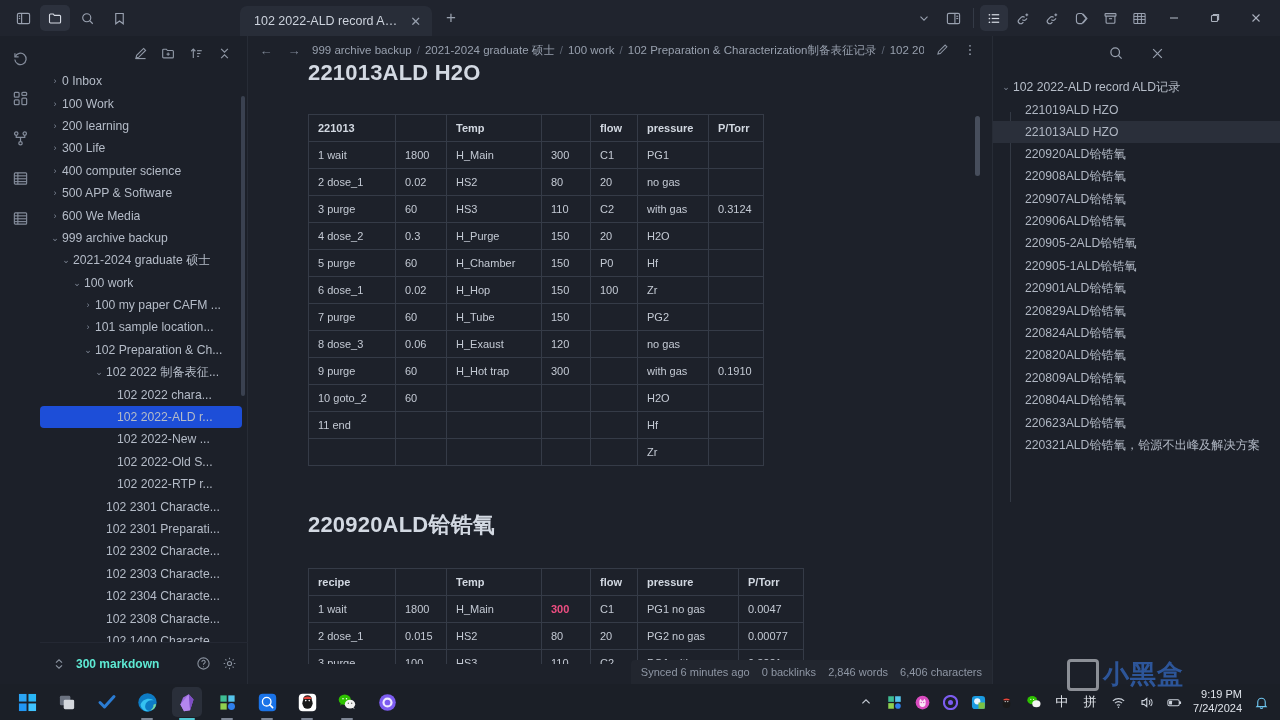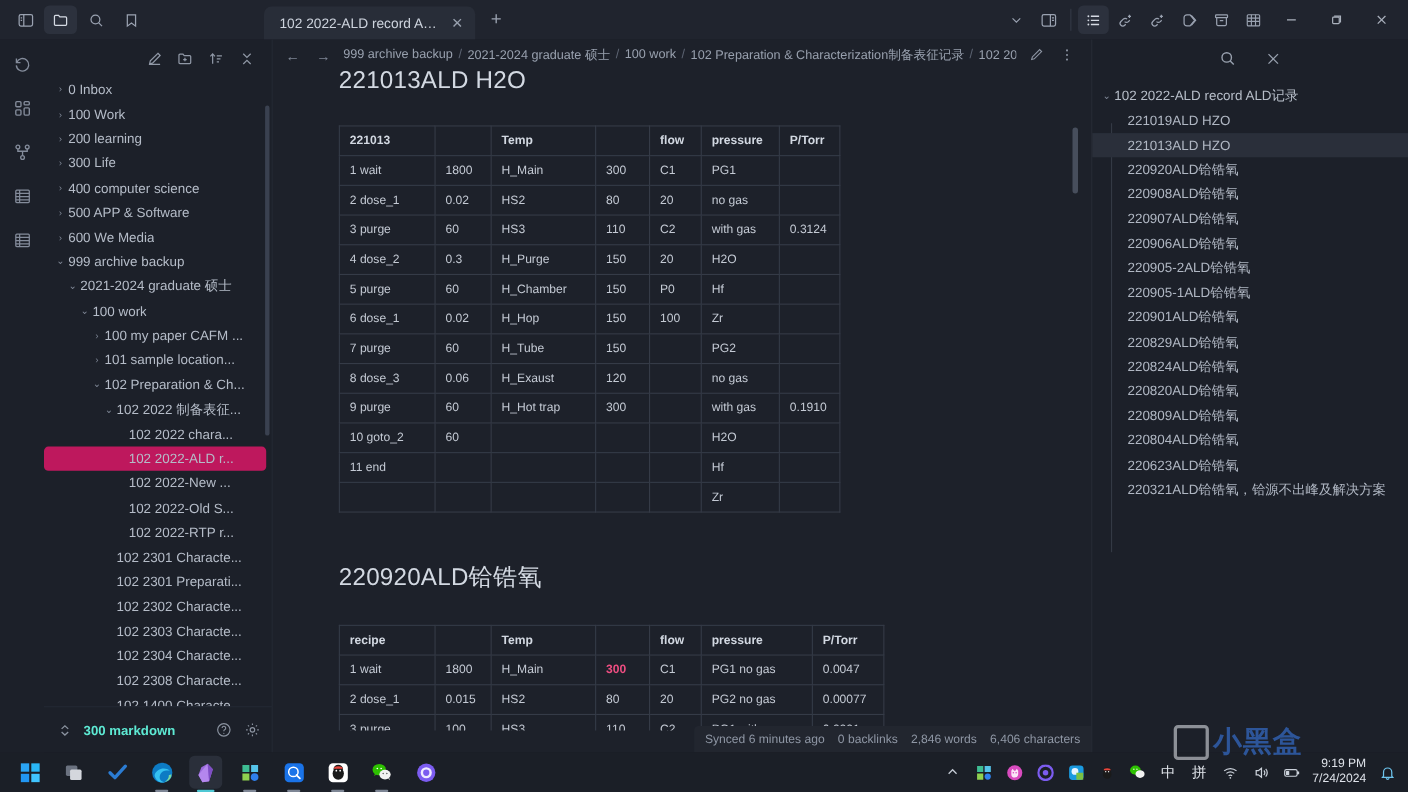--- a/index.html
+++ b/index.html
@@ -51,21 +51,21 @@
   }
   .sb-head{height:34px;display:flex;align-items:center;justify-content:flex-end;gap:10px;padding-right:14px;}
   .sb-ico{width:18px;height:18px;display:flex;align-items:center;justify-content:center;color:#9098a6;}
   .sb-tree{position:absolute;top:34px;left:0;width:208px;height:572px;overflow:hidden;}
   .node{
     height:22.4px;display:flex;align-items:center;font-size:12.2px;color:#b5bcc8;
     white-space:nowrap;position:relative;
   }
   .node .tw{width:14px;display:flex;align-items:center;justify-content:center;color:#7f8796;font-size:9px;flex:0 0 14px;}
   .node .lbl{overflow:hidden;text-overflow:ellipsis;white-space:nowrap;}
-  .node.sel{background:#be185d;border-radius:4px;text-align:right;}
+  .node.sel{background:#1d4ed8;border-radius:4px;text-align:right;}
   .sb-foot{
     position:absolute;bottom:0;left:0;width:208px;height:42px;display:flex;align-items:center;
     padding:0 10px;box-sizing:border-box;gap:8px;border-top:1px solid #242833;
   }
   .sb-foot .ttl{font-size:12px;font-weight:bold;color:#5eead4;flex:1;}
   .sb-foot .fi{width:18px;height:18px;display:flex;align-items:center;justify-content:center;color:#8a929f;}
   .sb-scroll{position:absolute;right:2px;top:60px;width:4px;height:300px;background:#3a4150;border-radius:2px;}
 
   
   .editor{
@@ -75,21 +75,21 @@
   .crumbbar{height:28px;display:flex;align-items:center;padding:0 12px 0 8px;gap:8px;}
   .nav-ico{width:20px;height:20px;display:flex;align-items:center;justify-content:center;color:#7e8695;font-size:13px;}
   .crumbs{flex:1;overflow:hidden;white-space:nowrap;font-size:11.5px;color:#98a0ae;display:flex;align-items:center;gap:5px;}
   .crumbs .sl{color:#5d6573;}
   .ed-ico{width:20px;height:20px;display:flex;align-items:center;justify-content:center;color:#8d95a3;}
 
   .doc{
     position:absolute;top:28px;left:0;width:744px;height:600px;overflow:hidden;padding:0 60px 0 60px;box-sizing:border-box;
   }
   h1.dochead{
-    font-size:22px;font-weight:normal;color:#d3d9e2;margin:0;letter-spacing:.2px;
+    font-size:22px;font-weight:bold;color:#d3d9e2;margin:0;letter-spacing:.2px;
     font-family:"Liberation Sans","DejaVu Sans",sans-serif;
   }
   table.md{border-collapse:collapse;font-size:11px;color:#c4cad4;margin:0;}
   table.md th,table.md td{
     border:1px solid #353b47;padding:5px 9px;text-align:left;height:16px;vertical-align:middle;
     white-space:nowrap;
   }
   table.md th{font-weight:bold;color:#d2d8e1;}
   .hl{color:#ef4e82;font-weight:bold;}
   .ed-scroll{position:absolute;right:12px;top:80px;width:5px;height:60px;background:#474e5c;border-radius:3px;}

